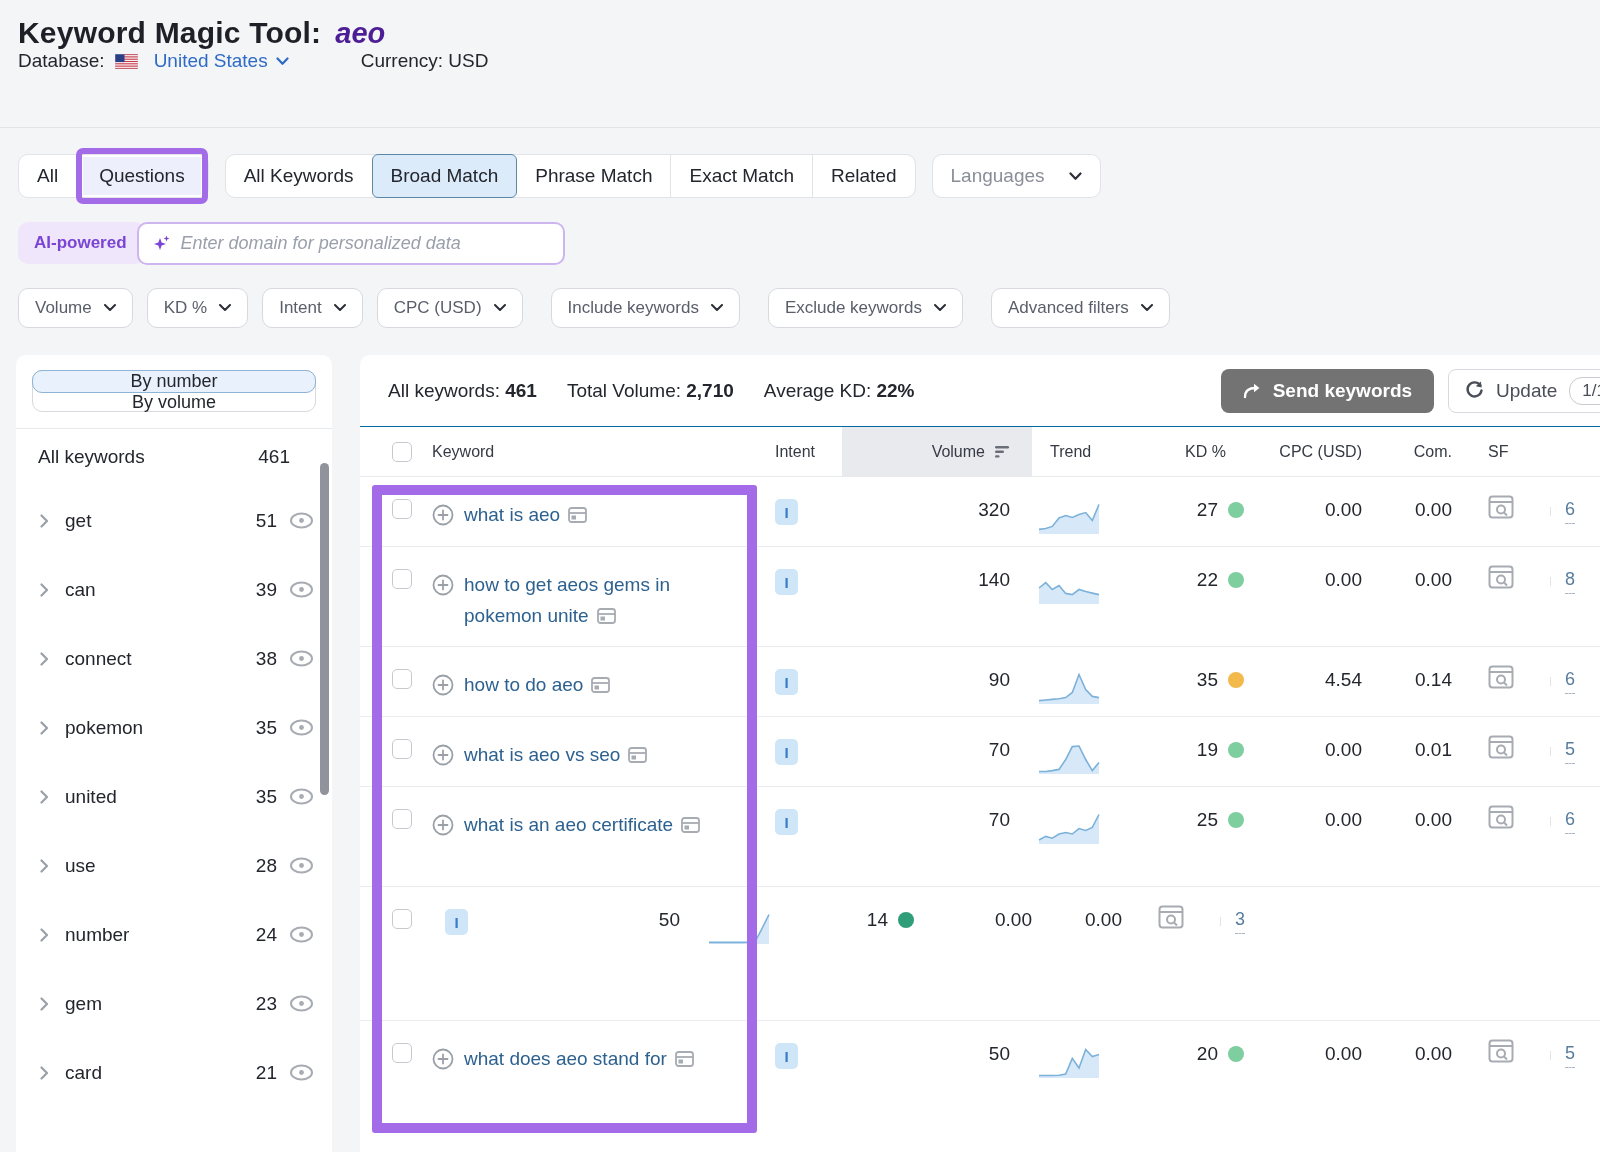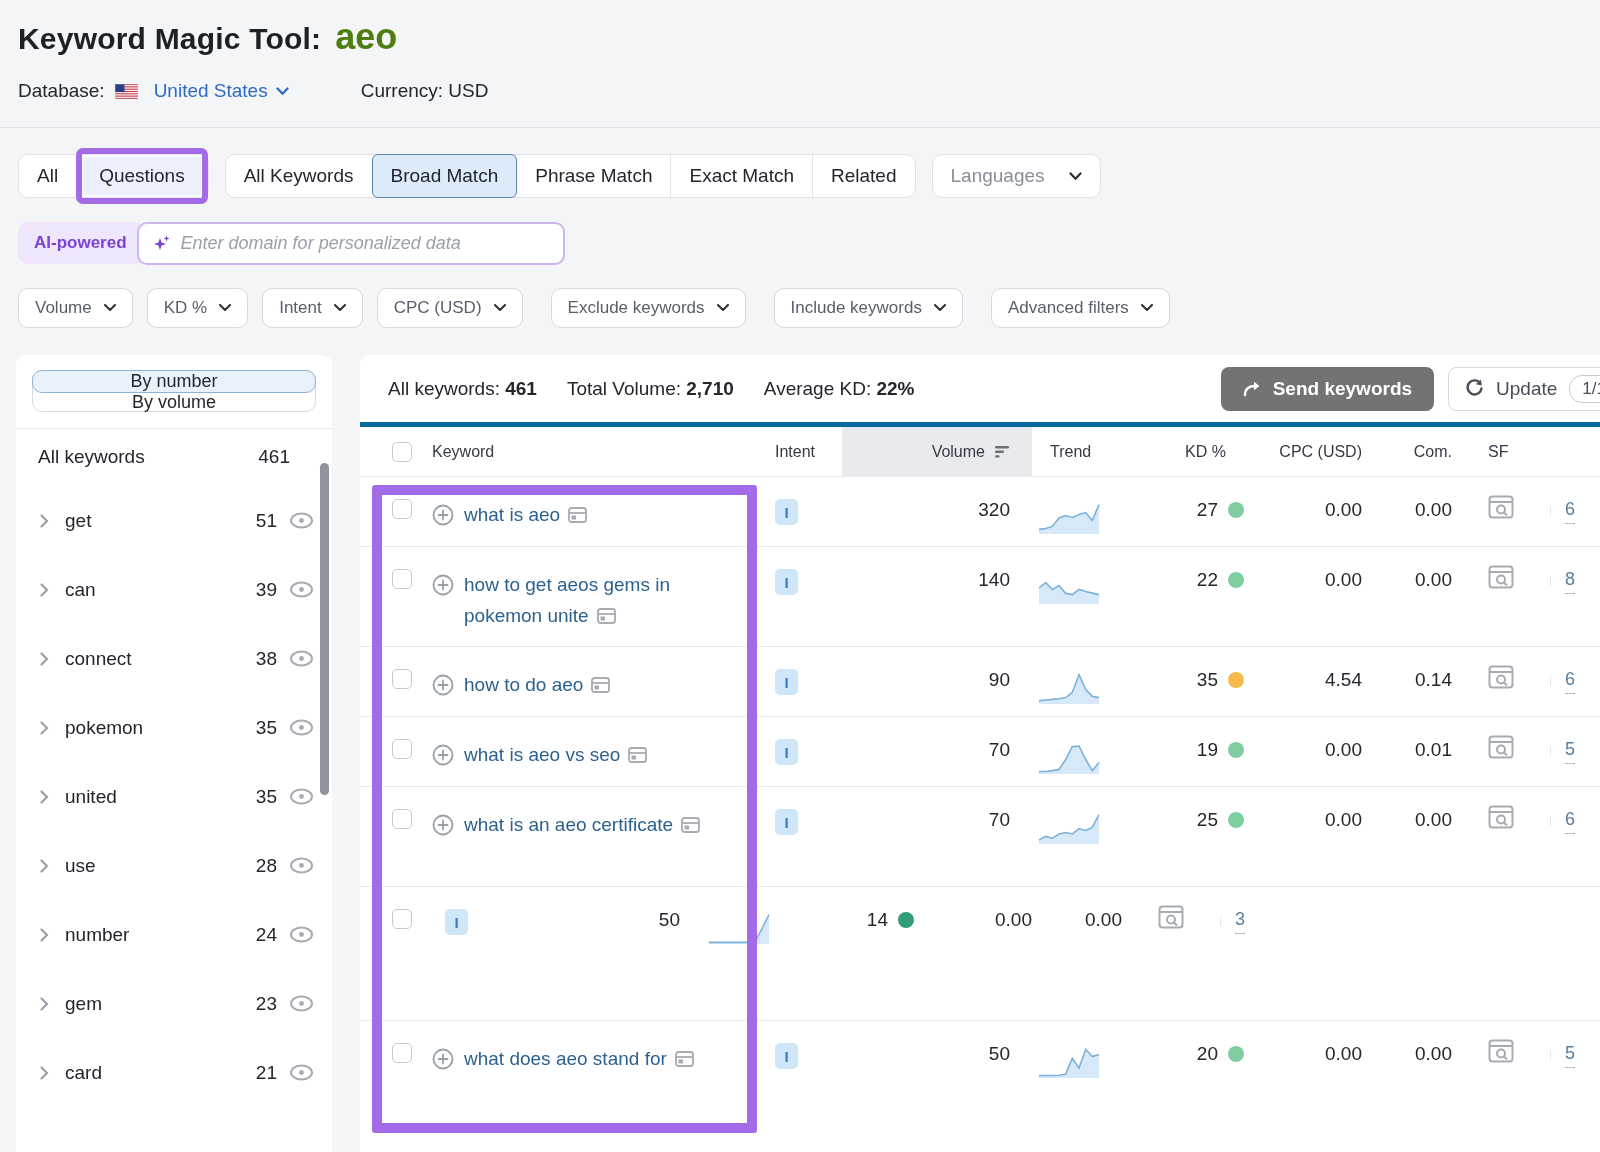--- a/index.html
+++ b/index.html
@@ -7,22 +7,22 @@
   body {
     font-family:"Liberation Sans", sans-serif;
     background:#f4f5f7;
     color:#24262e;
     position:relative;
   }
   
   .page-header { position:absolute; left:18px; top:16px; }
   .title-row { display:flex; align-items:baseline; gap:14px; }
   .title { font-size:30px; font-weight:700; color:#1e2027; letter-spacing:.2px; }
-  .query { font-size:36px; font-weight:600; color:#4d7c0f; }
-  .meta-row { display:flex; align-items:center; margin-top:22px; font-size:19px; }
+  .query { font-size:29px; font-weight:600; color:#4c1d95;font-style:italic; }
+  .meta-row { display:flex; align-items:center; font-size:19px; }
   .meta-label { color:#24262e; margin-right:10px; }
   .flag { width:23px; height:15px; margin-right:8px; display:inline-block; }
   .db-link { color:#2e6bc6; cursor:pointer; display:flex; align-items:center; gap:8px; }
   .currency { margin-left:72px; color:#24262e; }
   .top-divider { position:absolute; left:0; top:127px; width:1600px; height:1px; background:#e2e3e7; }
 
   
   .tabs-row { position:absolute; left:18px; top:154px; display:flex; align-items:center; gap:16px; height:44px; }
   .tab-group { display:flex; align-items:center; background:#fff; border:1px solid #e2e3e8; border-radius:10px; height:44px; font-size:19px; }
   .tab-item { padding:0 18px; height:44px; display:flex; align-items:center; cursor:pointer; color:#24262e; white-space:nowrap; }
@@ -51,21 +51,21 @@
   .seg-active { background:#e9f2fc; border:1px solid #8fb3d4; border-radius:10px; margin:-1px; flex:1.08; }
   .side-head { display:flex; justify-content:space-between; align-items:center; padding:0 42px 0 22px; height:58px; margin-top:16px; border-top:1px solid #e8e9ed; border-bottom:1px solid #ffffff; font-size:19px; }
   .side-list { }
   .side-item { display:flex; align-items:center; height:69px; padding:0 18px 0 24px; cursor:pointer; font-size:19px; }
   .side-item .lbl { margin-left:16px; }
   .side-item .cnt { margin-left:auto; margin-right:12px; }
   .side-scroll { position:absolute; right:3px; top:108px; width:9px; height:332px; background:#90939b; border-radius:5px; }
 
   
   .main { position:absolute; left:360px; top:355px; width:1240px; height:797px; background:#fff; border-radius:10px 0 0 0; overflow:hidden; }
-  .stats-row { height:72px; display:flex; align-items:center; padding:0 0 0 28px; border-bottom:5px solid #0369a1; font-size:19px; white-space:nowrap; }
+  .stats-row { height:72px; display:flex; align-items:center; padding:0 0 0 28px; border-bottom:1px solid #0369a1; font-size:19px; white-space:nowrap; }
   .stat { margin-right:30px; }
   .stat b { font-weight:700; }
   .send-btn { margin-left:auto; background:#737373; border:none; color:#fff; font-size:19px; font-weight:600; height:44px; border-radius:8px; padding:0 22px; display:flex; align-items:center; gap:12px; cursor:pointer; font-family:"Liberation Sans", sans-serif; }
   .update-btn { margin-left:14px; margin-right:-36px; background:#fff; border:1px solid #d8d9de; color:#4a4e58; font-size:19px; height:44px; border-radius:8px; padding:0 16px; display:flex; align-items:center; gap:12px; cursor:pointer; font-family:"Liberation Sans", sans-serif; white-space:nowrap; }
   .update-pill { border:1px solid #c9cad0; border-radius:13px; padding:3px 12px; font-size:17px; color:#4a4e58; }
 
   
   .thead { display:flex; height:50px; border-bottom:1px solid #e9eaee; font-size:16px; color:#363a45; align-items:center; }
   .cell { flex:none; display:flex; align-items:center; }
   .c-check { width:72px; padding-left:32px; }
@@ -187,27 +187,27 @@
         <path d="M1 1 L6 6 L11 1" fill="none" stroke="#2c2f38" stroke-width="2" stroke-linecap="round" stroke-linejoin="round"></path>
       </svg>
     </button>
   <button class="filter-btn">
       <span>CPC (USD)</span>
       <svg width="12" height="8" viewBox="0 0 12 8">
         <path d="M1 1 L6 6 L11 1" fill="none" stroke="#2c2f38" stroke-width="2" stroke-linecap="round" stroke-linejoin="round"></path>
       </svg>
     </button>
   <button class="filter-btn" style="margin-left:14px">
-      <span>Exclude keywords</span>
+      <span>Include keywords</span>
       <svg width="12" height="8" viewBox="0 0 12 8">
         <path d="M1 1 L6 6 L11 1" fill="none" stroke="#2c2f38" stroke-width="2" stroke-linecap="round" stroke-linejoin="round"></path>
       </svg>
     </button>
   <button class="filter-btn" style="margin-left:14px">
-      <span>Include keywords</span>
+      <span>Exclude keywords</span>
       <svg width="12" height="8" viewBox="0 0 12 8">
         <path d="M1 1 L6 6 L11 1" fill="none" stroke="#2c2f38" stroke-width="2" stroke-linecap="round" stroke-linejoin="round"></path>
       </svg>
     </button>
   <button class="filter-btn" style="margin-left:14px">
       <span>Advanced filters</span>
       <svg width="12" height="8" viewBox="0 0 12 8">
         <path d="M1 1 L6 6 L11 1" fill="none" stroke="#2c2f38" stroke-width="2" stroke-linecap="round" stroke-linejoin="round"></path>
       </svg>
     </button>

